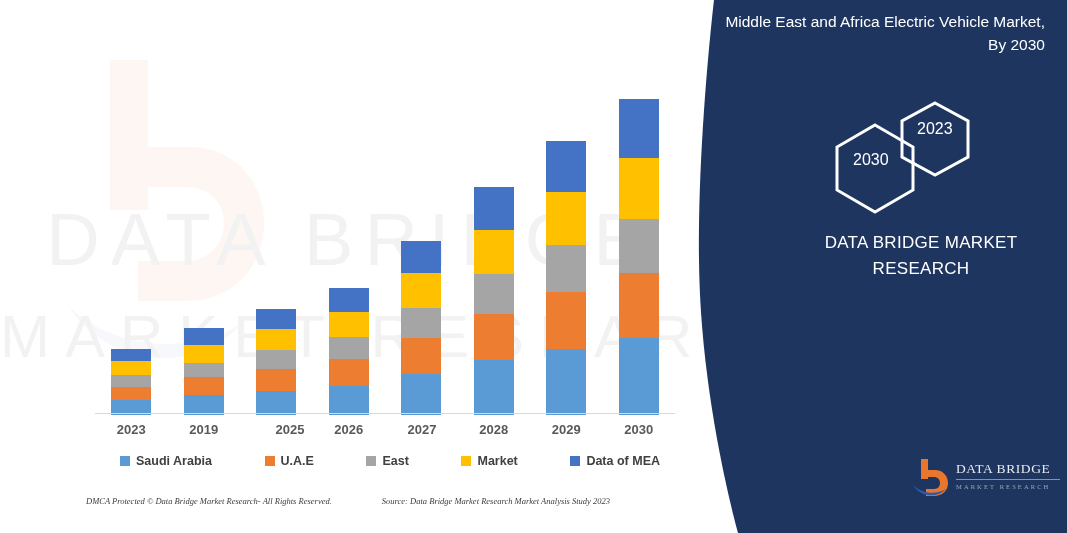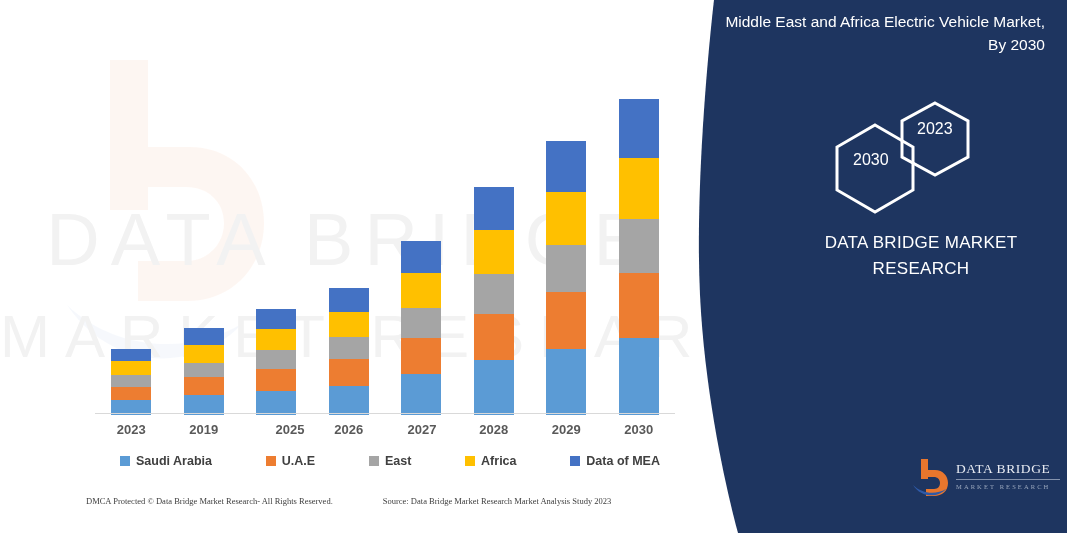--- a/index.html
+++ b/index.html
@@ -49,21 +49,21 @@
   }
 
   #legend {
     position:absolute; left:120px; top:454px; width:540px;
     display:flex; align-items:center; justify-content:space-between;
   }
   .legend-item { display:flex; align-items:center; gap:6px; }
   .legend-swatch { width:10px; height:10px; display:block; }
   .legend-label { font-size:12.5px; font-weight:bold; color:#404040; white-space:nowrap; }
 
-  #footer { position:absolute; left:86px; top:496px; width:600px; display:flex; }
+  #footer { position:absolute; left:86px; top:496px; width:600px; display:flex;font-style:italic; }
   .footer-text {
     font-family:"Liberation Serif", serif;
     font-size:8.5px; color:#404040; white-space:nowrap;
   }
   #footer-source { margin-left:50px;text-align:right; }
 
   
   #right-panel {
     position:absolute; left:0; top:0; width:1067px; height:533px;
     background:#1e3560;
@@ -198,21 +198,21 @@
         <div class="legend-item">
           <span class="legend-swatch" style="background: rgb(237, 125, 49);"></span>
           <span class="legend-label">U.A.E</span>
         </div>
         <div class="legend-item">
           <span class="legend-swatch" style="background: rgb(165, 165, 165);"></span>
           <span class="legend-label">East</span>
         </div>
         <div class="legend-item">
           <span class="legend-swatch" style="background: rgb(255, 192, 0);"></span>
-          <span class="legend-label">Africa</span>
+          <span class="legend-label">Market</span>
         </div>
         <div class="legend-item">
           <span class="legend-swatch" style="background: rgb(68, 114, 196);"></span>
           <span class="legend-label">Data of MEA</span>
         </div>
       </div>
 
     <div id="footer">
       <div class="footer-text">DMCA Protected © Data Bridge Market Research- All Rights Reserved.</div>
       <div class="footer-text" id="footer-source">Source: Data Bridge Market Research Market Analysis Study 2023</div>

